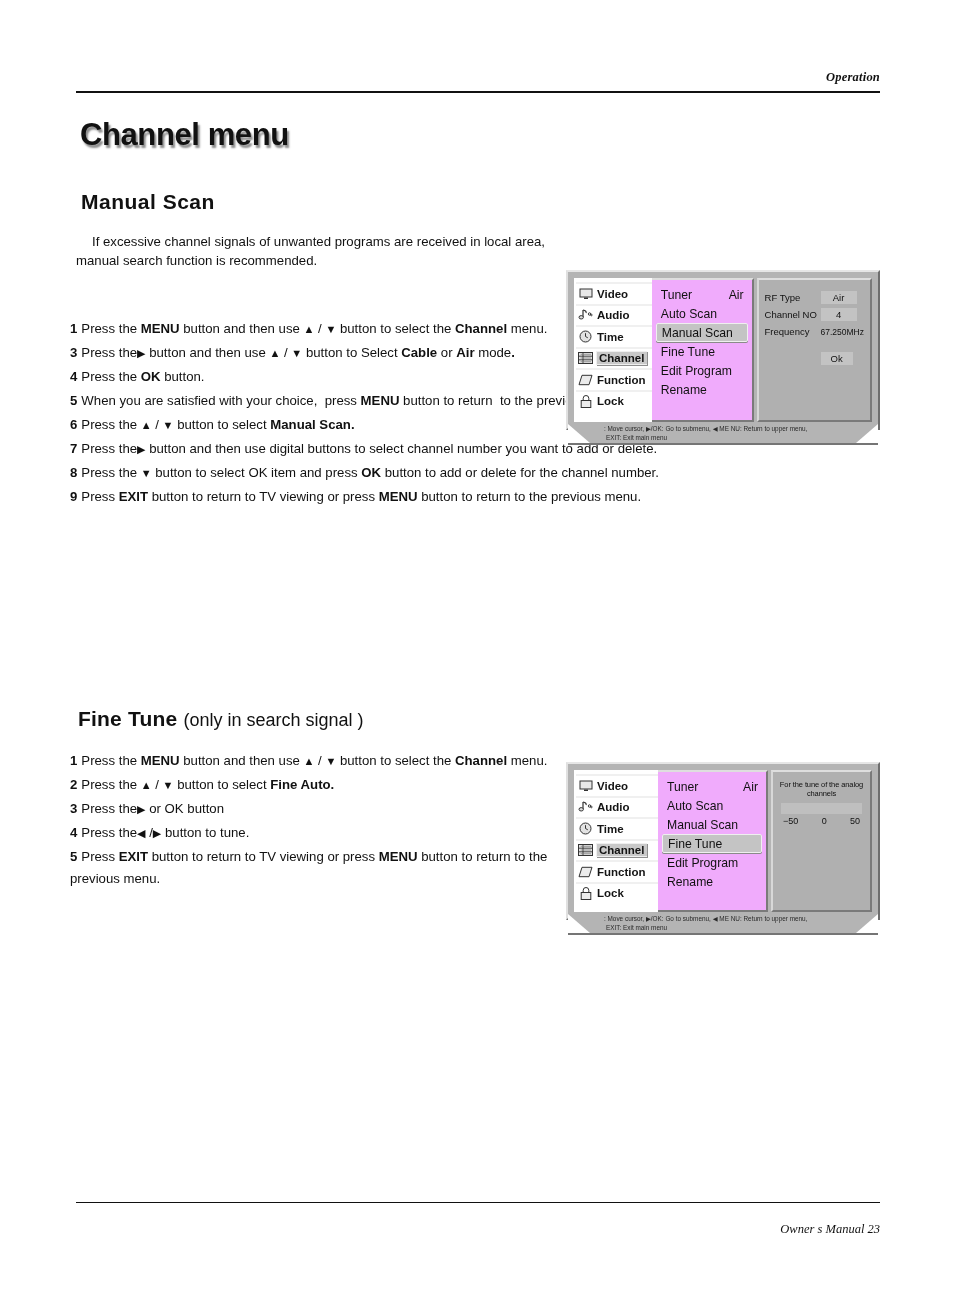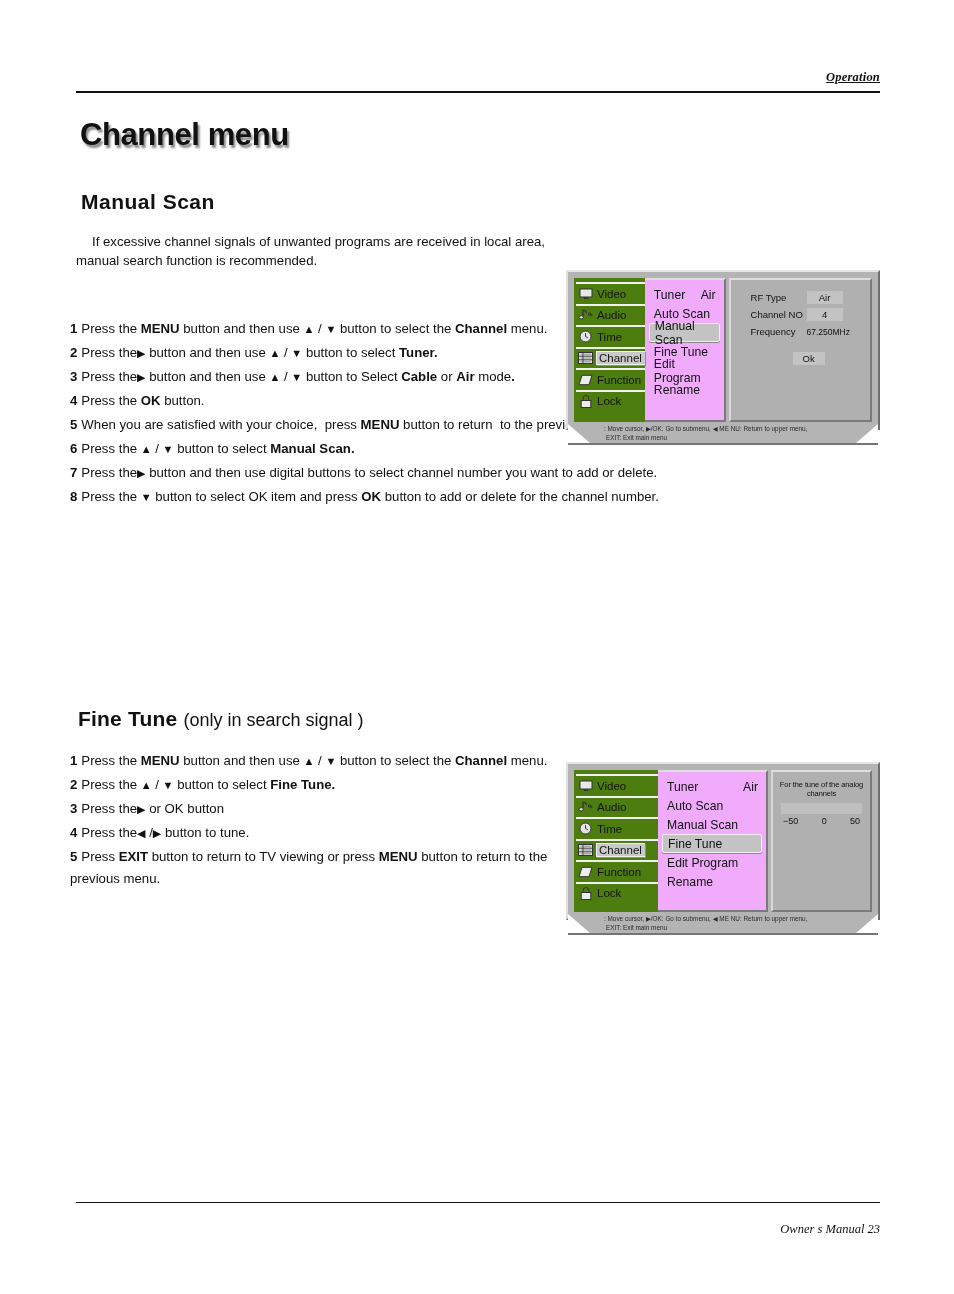--- a/index.html
+++ b/index.html
@@ -22,21 +22,20 @@
     left: 76px;
     top: 70px;
     width: 804px;
     text-align: right;
     font-family: "Liberation Serif", serif;
     font-style: italic;
     font-weight: bold;
     font-size: 12.5px;
     letter-spacing: .2px;
     color: #111;
-    text-decoration: underline;
   }
   .header-rule {
     position: absolute;
     left: 76px;
     top: 91px;
     width: 804px;
     height: 2px;
     background: #111;
   }
 
@@ -124,25 +123,26 @@
 
   .osd-inner {
     position: absolute;
     left: 6px; top: 6px; right: 6px; bottom: 6px;
     display: flex;
   }
 
   
   .osd-nav {
     width: 84px;
-    background: #4d7c0f;
+    background: #ffffff;
     padding: 4px 0 0 2px;
     box-sizing: border-box;
     position: relative;
     z-index: 3;
+    font-weight: bold;
   }
   .nav-item {
     position: relative;
     height: 21.5px;
     display: flex;
     align-items: center;
     font-size: 11.5px;
     color: #141414;
     border-top: 2px solid #f0f0f0;
     padding-left: 2px;
@@ -213,21 +213,21 @@
     border-right: 2px solid #7a7a7a;
     box-sizing: border-box;
     margin-left: 3px;
     position: relative;
   }
   .detail-row {
     display: flex;
     align-items: center;
     font-size: 9.5px;
     color: #111;
-    padding: 0 20px;
+    padding: 0 6px;
     height: 17px;
   }
   .detail-row .dlabel { width: 56px; white-space: nowrap; }
   .detail-row .dchip {
     background: #c3c3c3;
     min-width: 36px;
     text-align: center;
     font-size: 9.5px;
     padding: 1px 4px;
     box-sizing: border-box;
@@ -311,27 +311,27 @@
 
 <div class="section-title" id="manual-scan-title">Manual Scan</div>
 
 <div class="intro">
   <span class="indent"></span><span>If excessive channel signals of unwanted programs are received in local area,</span><br>
   <span>manual search function is recommended.</span>
 </div>
 
 <div class="steps" id="manual-scan-steps">
     <div class="step"><span class="num">1</span>Press the <b>MENU</b> button and then use <span class="arrow">▲</span> / <span class="arrow">▼</span> button to select the <b>Channel</b> menu.</div>
-    <div class="step"><span class="num">2</span>Press the<span class="arrow">▶</span> button and then use <span class="arrow">▲</span> / <span class="arrow">▼</span> button to select <b>Tuner.</b></div>
     <div class="step"><span class="num">3</span>Press the<span class="arrow">▶</span> button and then use <span class="arrow">▲</span> / <span class="arrow">▼</span> button to Select <b>Cable</b> or <b>Air</b> mode<b>.</b></div>
     <div class="step"><span class="num">4</span>Press the <b>OK</b> button.</div>
     <div class="step"><span class="num">5</span>When you are satisfied with your choice,&nbsp; press <b>MENU</b> button to return&nbsp; to the previous menu.</div>
     <div class="step"><span class="num">6</span>Press the <span class="arrow">▲</span> / <span class="arrow">▼</span> button to select<b> Manual Scan.</b></div>
     <div class="step"><span class="num">7</span>Press the<span class="arrow">▶</span> button and then use digital buttons to select channel number you want to add or delete.</div>
     <div class="step"><span class="num">8</span>Press the <span class="arrow">▼</span> button to select OK item and press <b>OK</b> button to add or delete for the channel number.</div>
+    <div class="step"><span class="num">9</span>Press <b>EXIT</b> button to return to TV viewing or press <b>MENU</b> button to return to the previous menu.</div>
   </div>
 
 <div class="osd" id="osd-manual-scan">
   <div class="osd-inner">
     <div class="osd-nav" id="nav1">
         <div class="nav-item">
           <span class="nav-icon">
             <svg width="14" height="12" viewBox="0 0 14 12">
               <rect x="1" y="1" width="12" height="8" fill="#e8e8e8" stroke="#333" stroke-width="1"></rect>
               <rect x="5" y="9.5" width="4" height="1.5" fill="#333"></rect>
@@ -438,21 +438,21 @@
   </div>
 </div>
 
 <div class="section-title" id="fine-tune-title">
   <span>Fine Tune</span>
   <span class="sub">(only in search signal )</span>
 </div>
 
 <div class="steps" id="fine-tune-steps">
     <div class="step"><span class="num">1</span>Press the <b>MENU</b> button and then use <span class="arrow">▲</span> / <span class="arrow">▼</span> button to select the <b>Channel</b> menu.</div>
-    <div class="step"><span class="num">2</span>Press the <span class="arrow">▲</span> / <span class="arrow">▼</span> button to select<b> Fine Tune.</b></div>
+    <div class="step"><span class="num">2</span>Press the <span class="arrow">▲</span> / <span class="arrow">▼</span> button to select<b> Fine Auto.</b></div>
     <div class="step"><span class="num">3</span>Press the<span class="arrow">▶</span> or OK button</div>
     <div class="step"><span class="num">4</span>Press the<span class="arrow">◀</span> /<span class="arrow">▶</span> button to tune.</div>
     <div class="step"><span class="num">5</span>Press <b>EXIT</b> button to return to TV viewing or press <b>MENU</b> button to return to the previous menu.</div>
   </div>
 
 <div class="osd" id="osd-fine-tune">
   <div class="osd-inner">
     <div class="osd-nav" id="nav2">
         <div class="nav-item">
           <span class="nav-icon">

